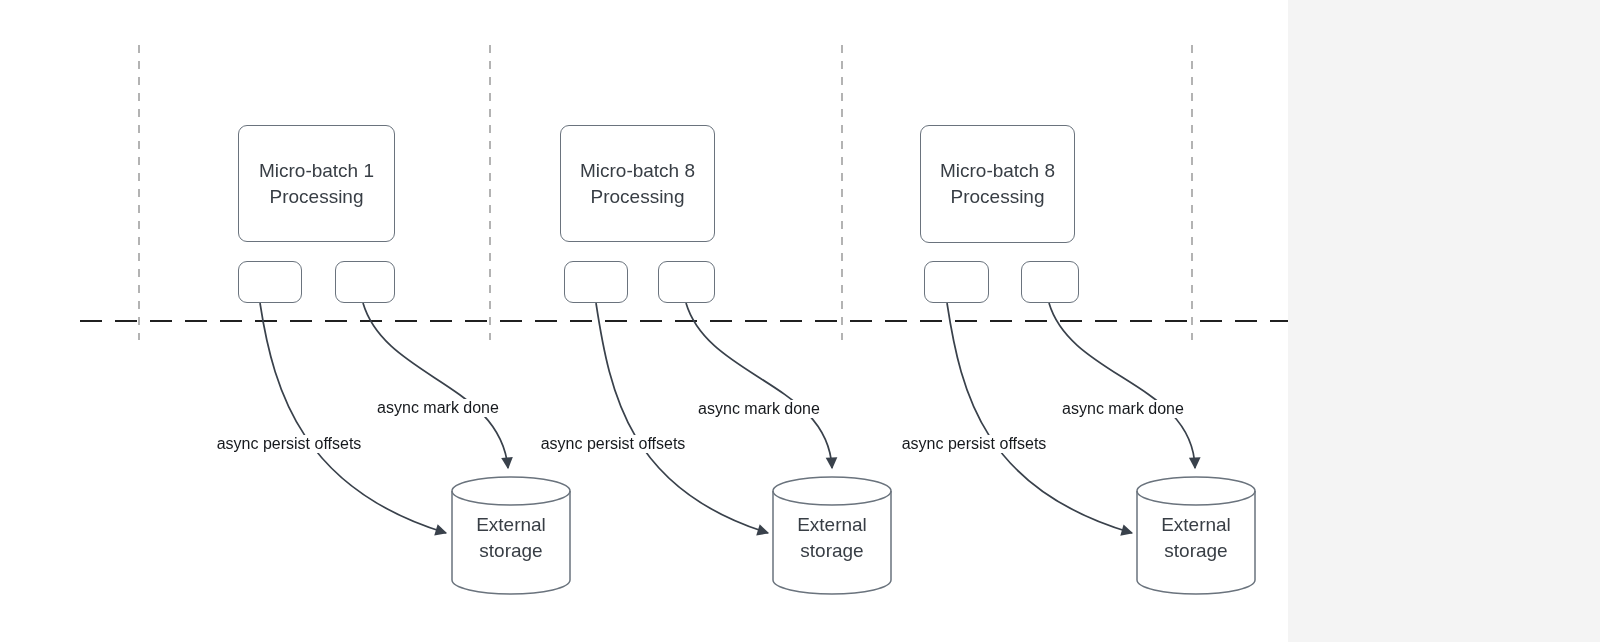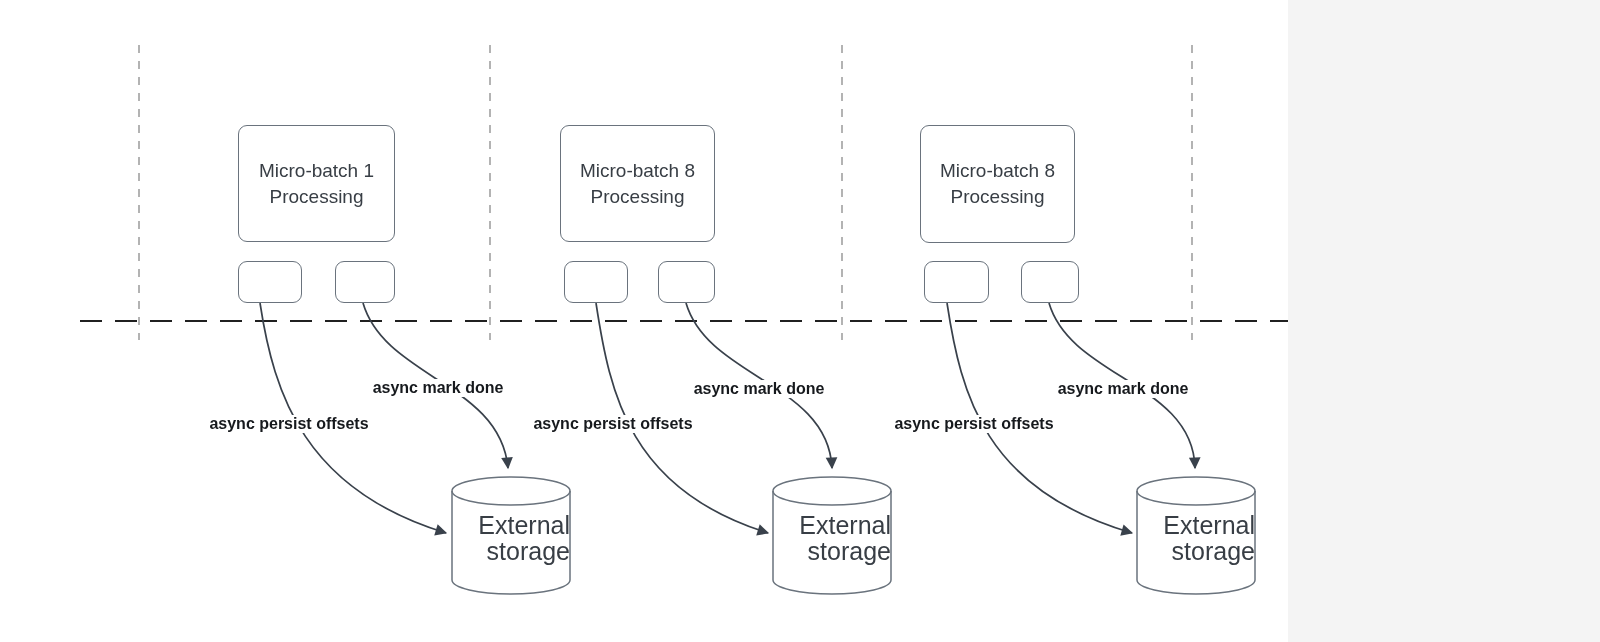--- a/index.html
+++ b/index.html
@@ -21,26 +21,26 @@
   .box{
     position:absolute;box-sizing:border-box;
     border:1.5px solid var(--shape-border,#6a737d);
     border-radius:9px;background:#fff;
     display:flex;flex-direction:column;align-items:center;justify-content:center;
     font-size:19px;line-height:26px;color:var(--shape-text,#383e45);
     text-align:center;
   }
   .flabel{
     position:absolute;transform:translate(-50%,-50%);
-    font-size:16px;font-weight:bold;color:var(--bold-label-text,#16191d);
-    background:#fff;padding:0 3px;white-space:nowrap;
+    font-size:16px;font-weight:normal;color:var(--bold-label-text,#16191d);
+    background:#fff;padding:0 3px;white-space:nowrap;margin-top:20px;
   }
   .storage-text{
-    position:absolute;width:118px;text-align:right;
-    font-size:25px;line-height:26px;color:var(--shape-text,#383e45);
+    position:absolute;width:118px;text-align:center;
+    font-size:19px;line-height:26px;color:var(--shape-text,#383e45);
   }
   .time-label{
     position:absolute;font-size:25px;color:var(--shape-text,#383e45);text-align:center;
   }
 </style>
 </head>
 <body>
 
 <div id="canvas">
 

